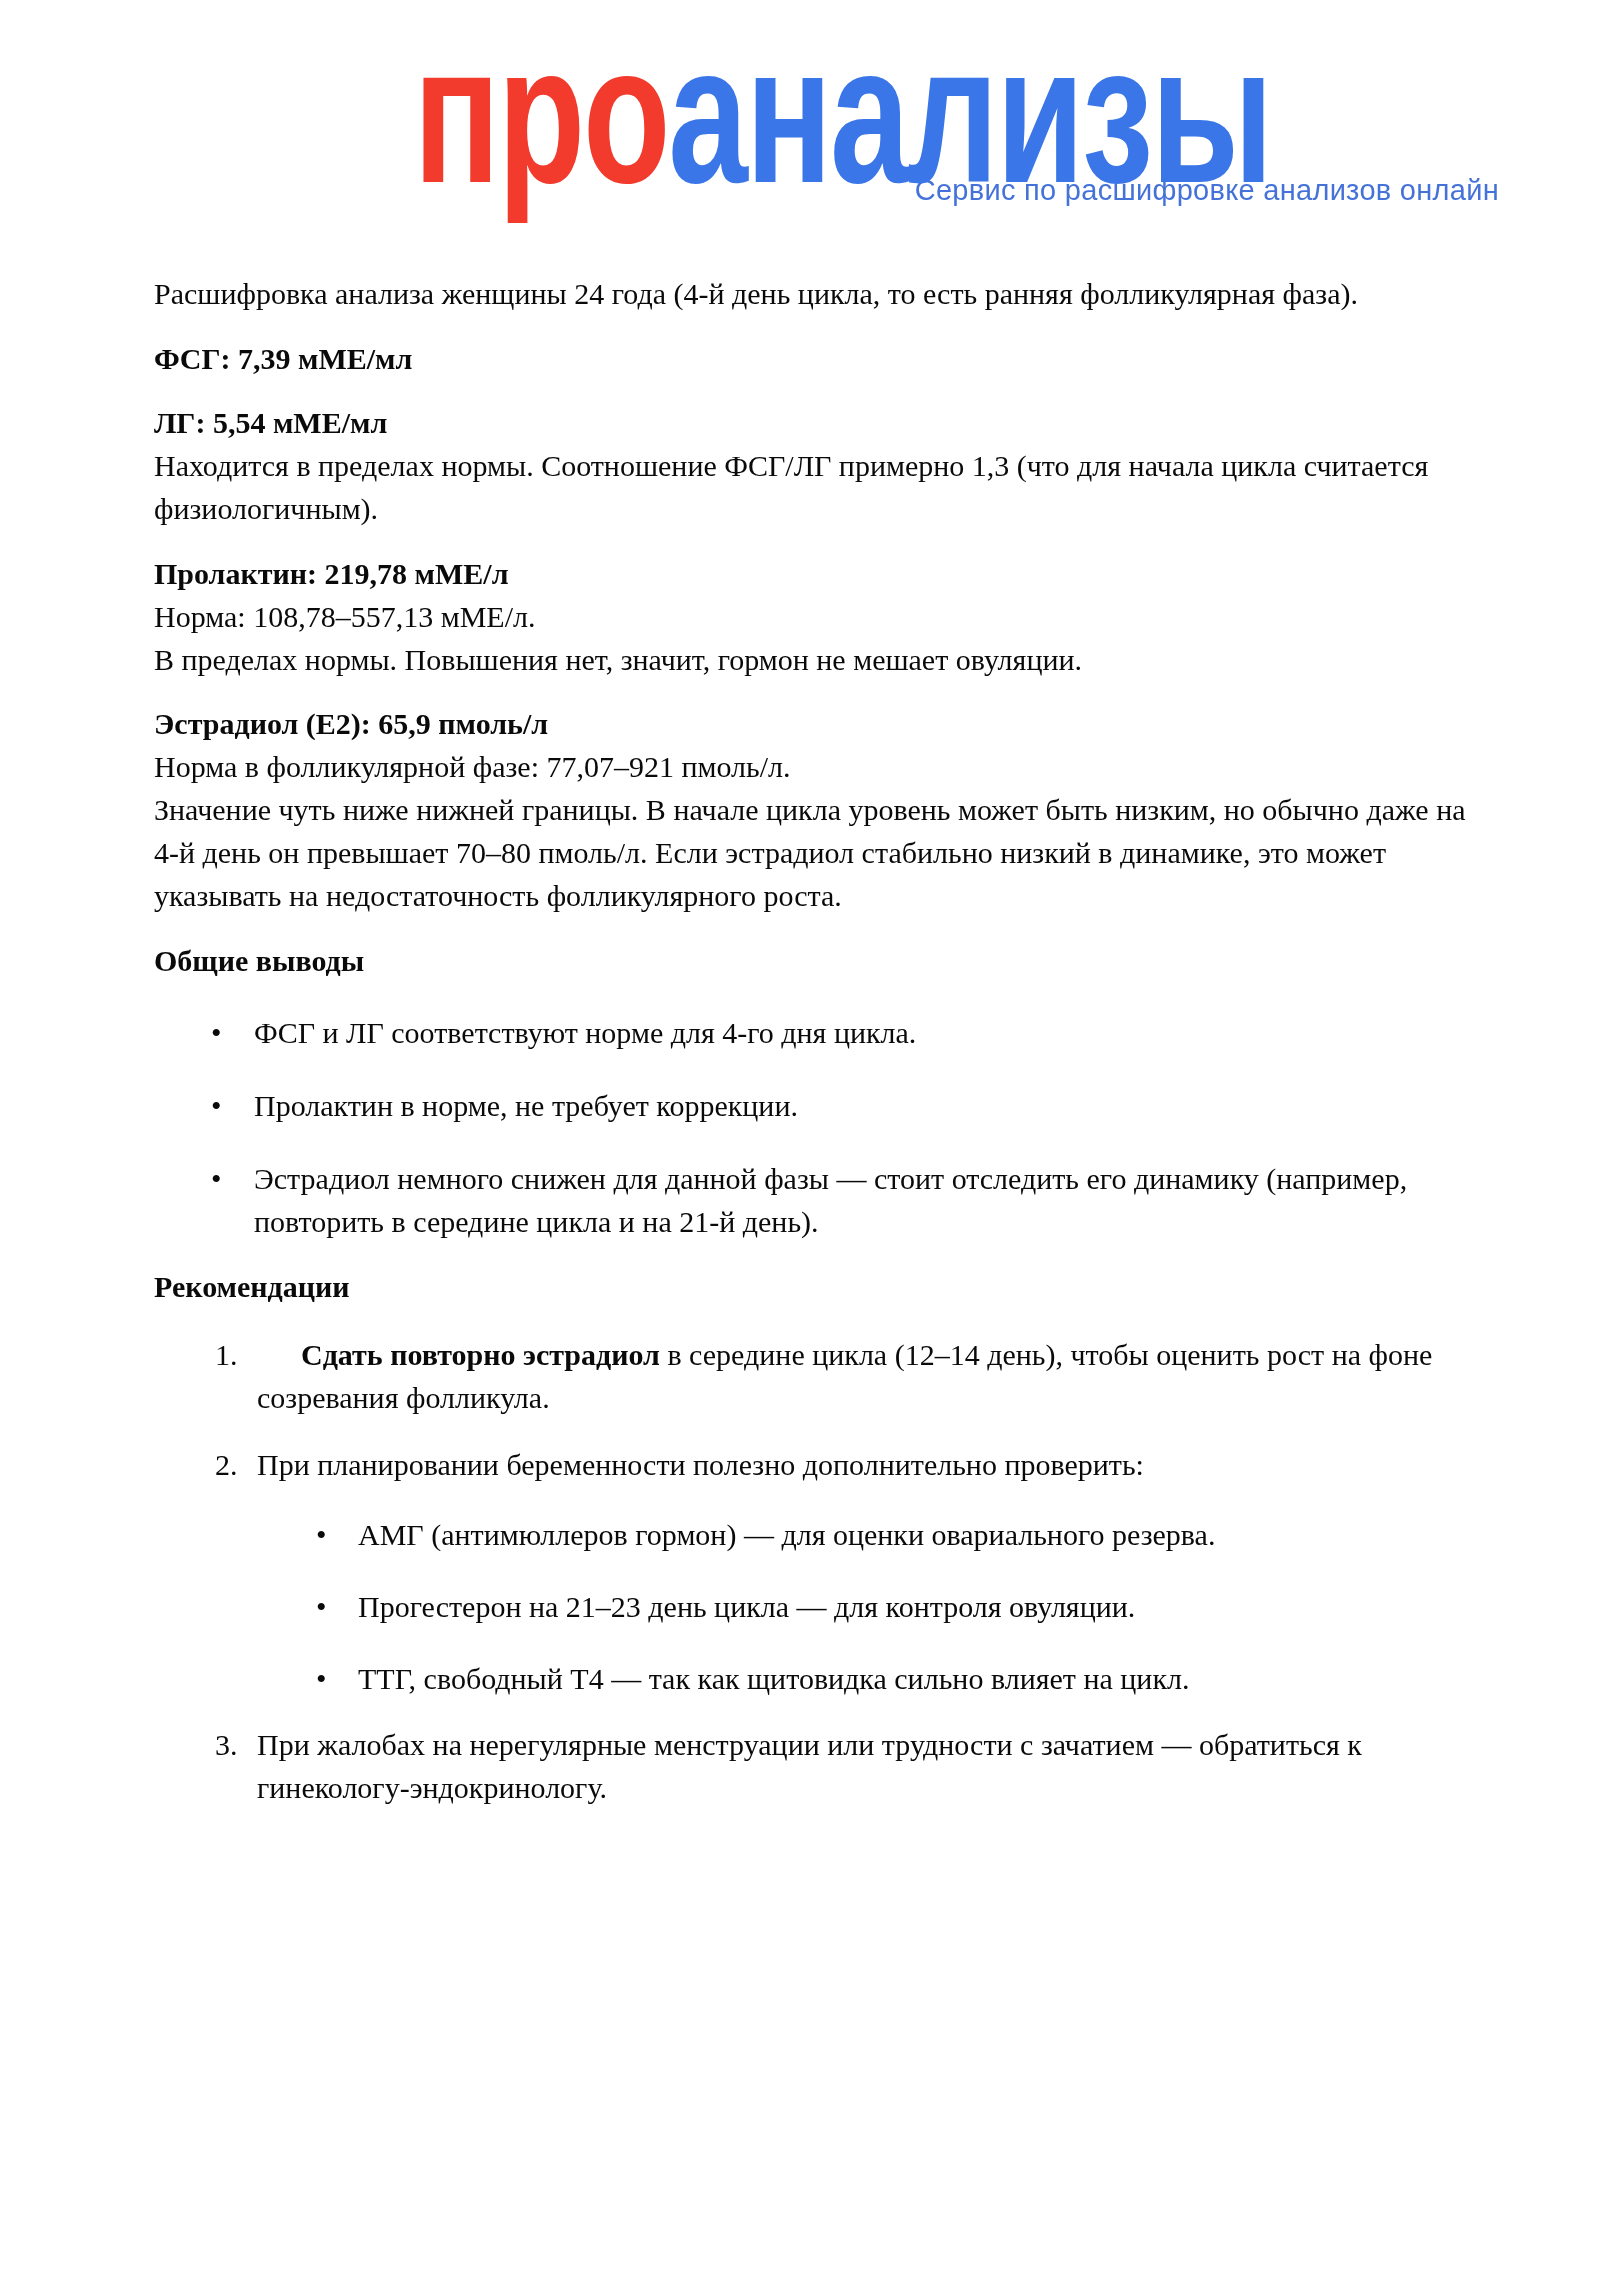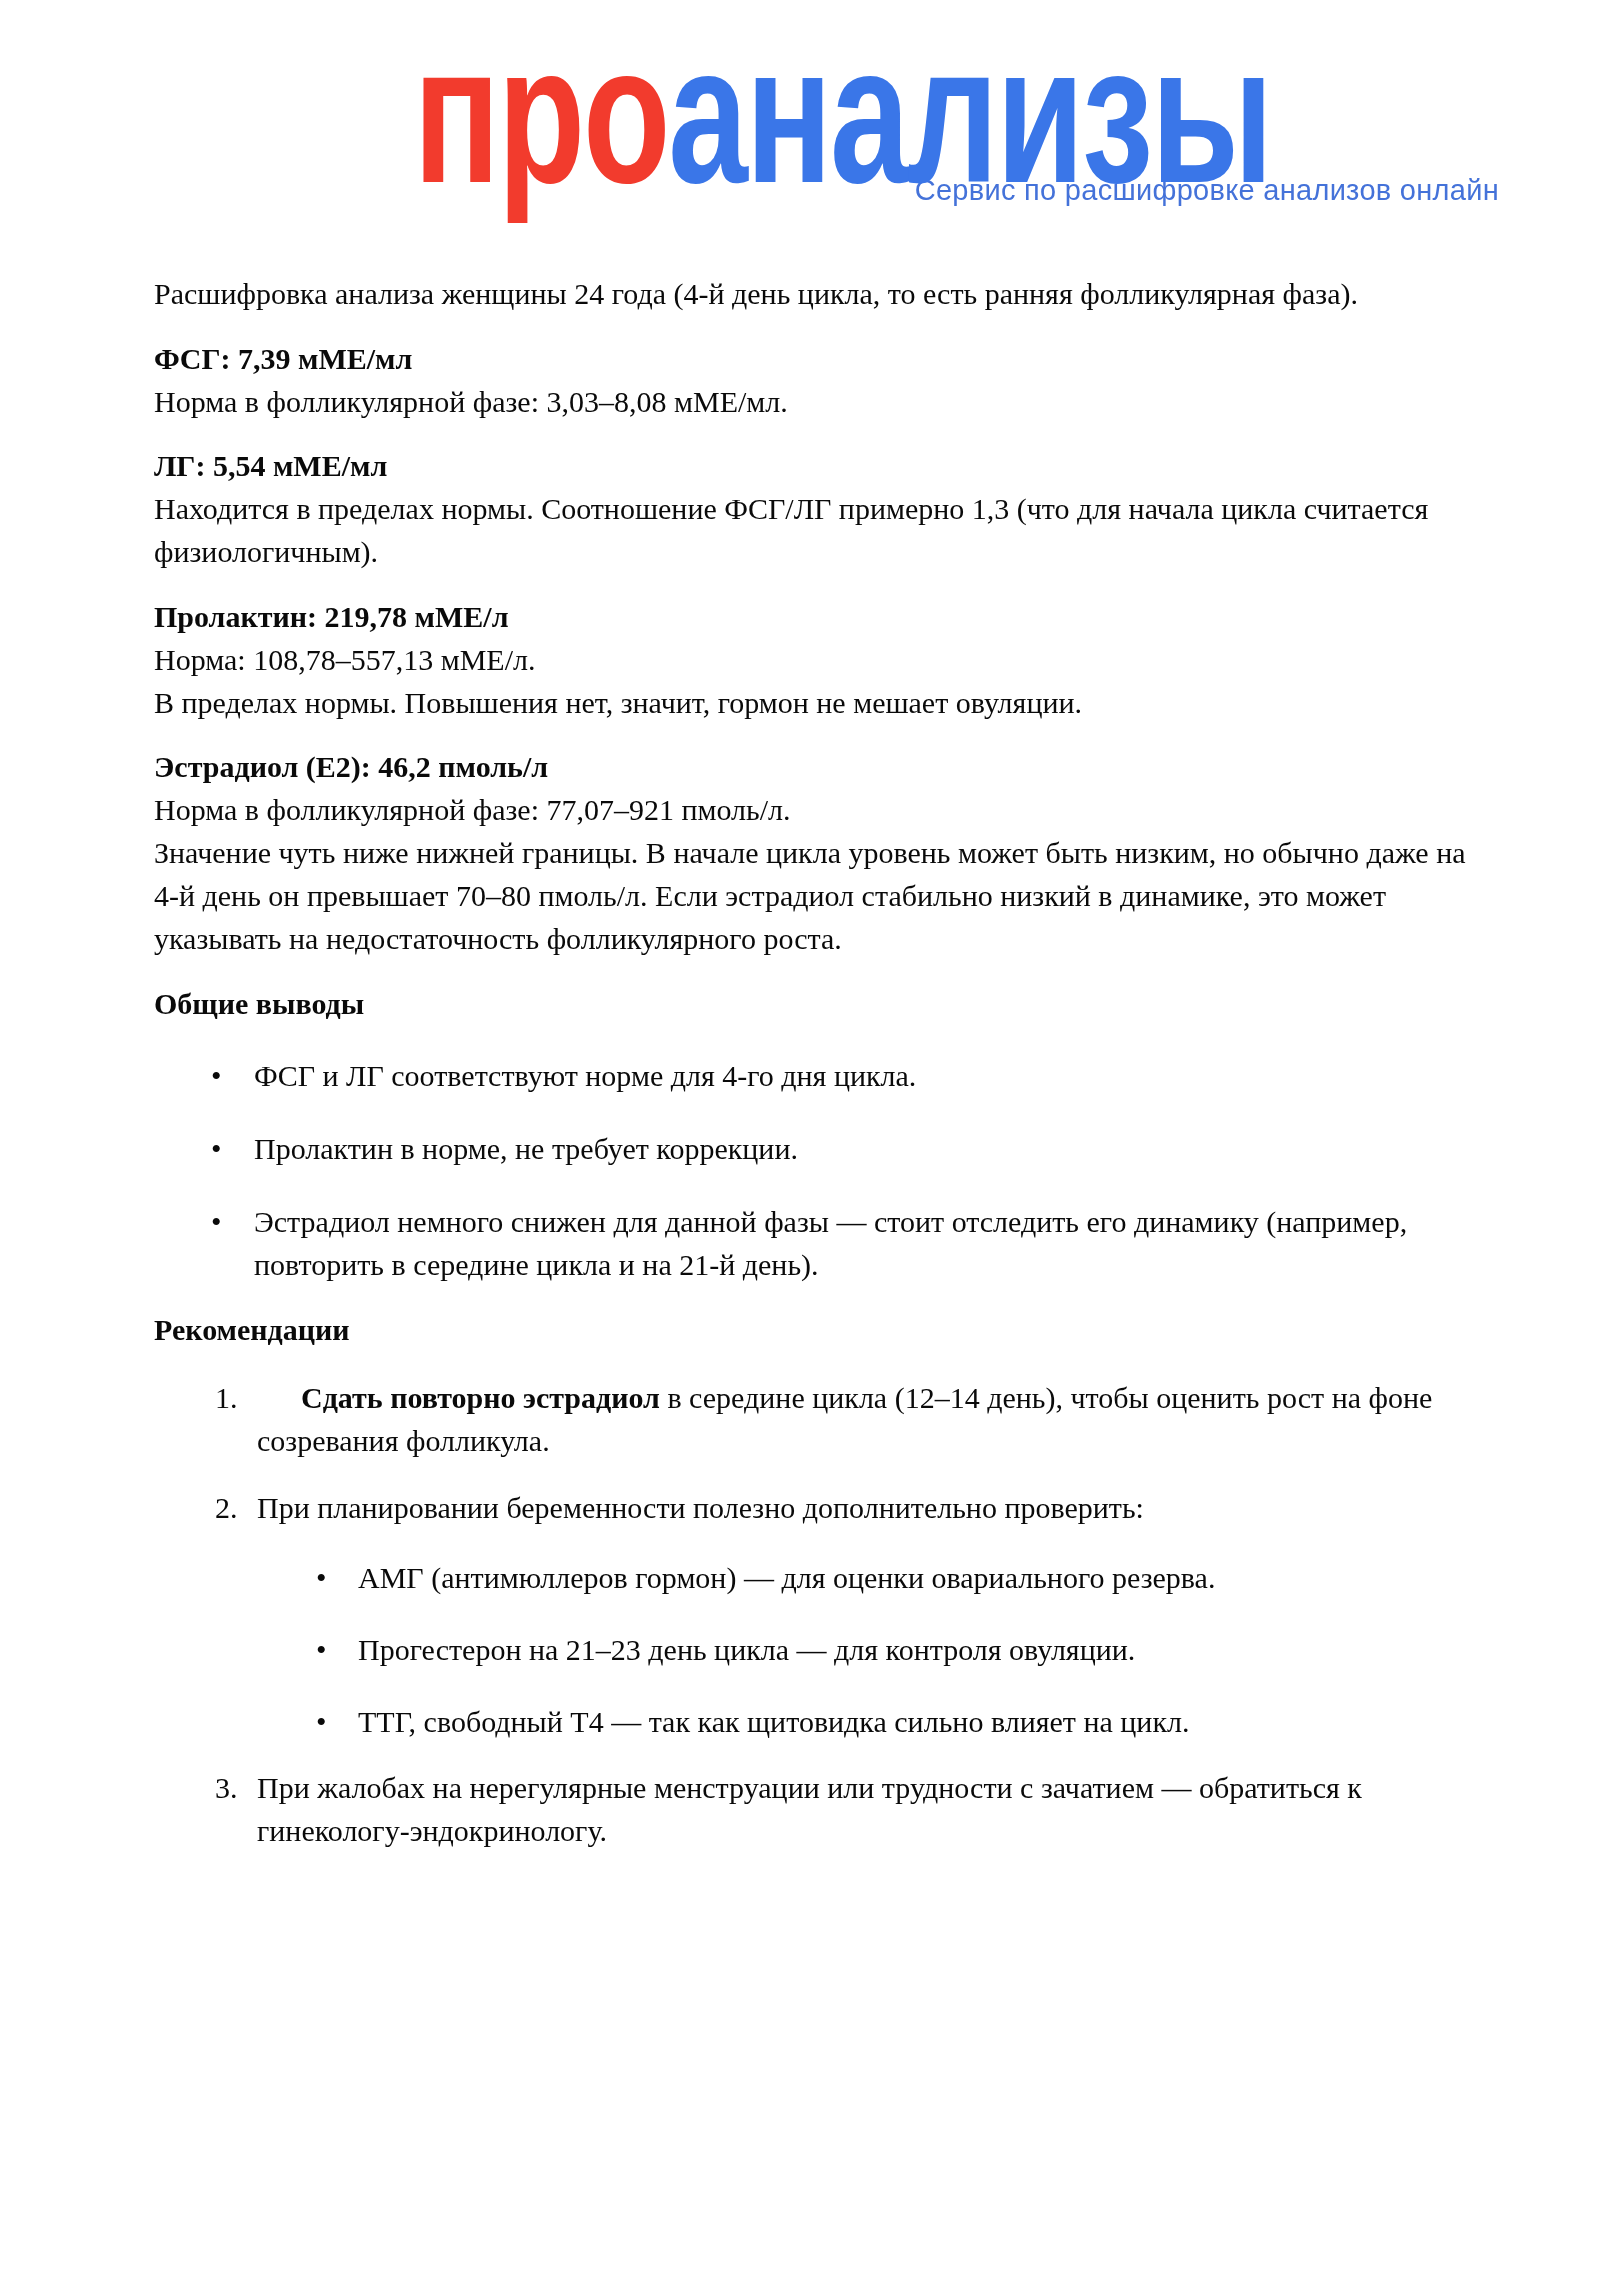--- a/index.html
+++ b/index.html
@@ -89,36 +89,35 @@
     <div class="logo-line"><span style="color: rgb(242, 59, 45);">про</span><span style="color: rgb(58, 118, 232);">анализы</span></div>
     <div class="tagline" style="color: rgb(68, 114, 217); text-align: right;">Сервис по расшифровке анализов онлайн</div>
   </header>
 
   <main class="report">
 
     <p class="intro">Расшифровка анализа женщины 24 года (4-й день цикла, то есть ранняя фолликулярная фаза).</p>
 
     <section class="section">
       <h2>ФСГ: 7,39 мМЕ/мл</h2>
-      <p>Норма в фолликулярной фазе: 3,03–8,08 мМЕ/мл.</p>
     </section>
 
     <section class="section">
       <h2>ЛГ: 5,54 мМЕ/мл</h2>
       <p>Находится в пределах нормы. Соотношение ФСГ/ЛГ примерно 1,3 (что для начала цикла считается физиологичным).</p>
     </section>
 
     <section class="section">
       <h2>Пролактин: 219,78 мМЕ/л</h2>
       <p>Норма: 108,78–557,13 мМЕ/л.</p>
       <p>В пределах нормы. Повышения нет, значит, гормон не мешает овуляции.</p>
     </section>
 
     <section class="section">
-      <h2>Эстрадиол (Е2): 46,2 пмоль/л</h2>
+      <h2>Эстрадиол (Е2): 65,9 пмоль/л</h2>
       <p>Норма в фолликулярной фазе: 77,07–921 пмоль/л.</p>
       <p>Значение чуть ниже нижней границы. В начале цикла уровень может быть низким, но обычно даже на 4-й день он превышает 70–80 пмоль/л. Если эстрадиол стабильно низкий в динамике, это может указывать на недостаточность фолликулярного роста.</p>
     </section>
 
     <section class="section">
       <h2>Общие выводы</h2>
       <ul class="blist">
         <li class="li-row">
           <span class="marker">•</span>
           <div class="li-body">ФСГ и ЛГ соответствуют норме для 4-го дня цикла.</div>

